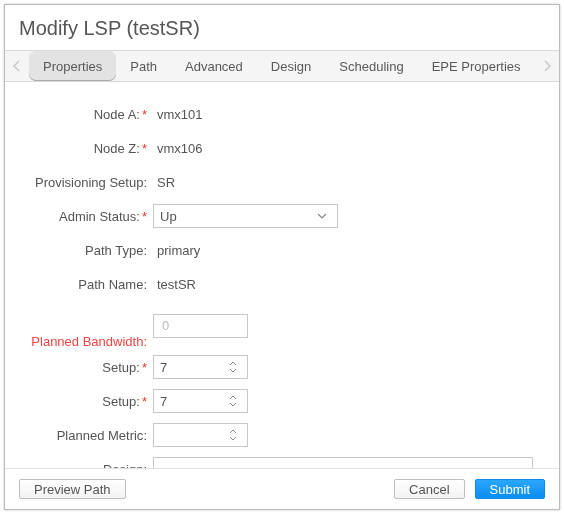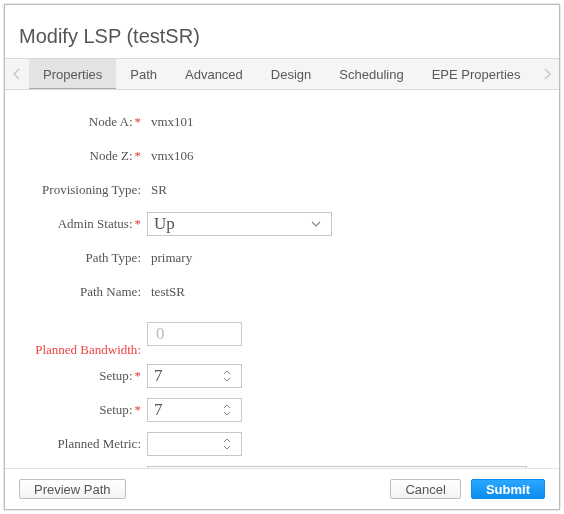--- a/index.html
+++ b/index.html
@@ -19,21 +19,21 @@
     width: 556px; height: 506px;
     border: 1px solid #bbb;
     box-shadow: 0 0 2px rgba(0,0,0,0.25);
     background: #fff;
     display: flex;
     flex-direction: column;
   }
   .title {
     font-size: 20px;
     color: #555;
-    padding: 20px 14px 10px 14px;
+    padding: 12px 14px 10px 14px;
   }
   .tabs-row {
     display: flex;
     align-items: stretch;
     border-top: 1px solid #d9d9d9;
     border-bottom: 1px solid #d9d9d9;
     background: #f5f5f5;
     height: 32px;
   }
   .tab-scroll {
@@ -51,30 +51,30 @@
     flex: 1;
     overflow: hidden;
   }
   .tab {
     padding: 0 14px;
     display: flex;
     align-items: center;
     color: #595959;
     cursor: pointer;
     white-space: nowrap;
+    border-radius: 7px;
   }
   .tab.active {
     background: #e3e3e3;
     box-shadow: inset 0 -1px 0 #aaa;
   }
   .form-area {
     flex: 1;
-    padding: 16px 18px 0 12px;
+    padding: 16px 18px 0 18px;
     overflow: auto;
-    font-family: Liberation Serif, serif;
   }
   .row {
     display: flex;
     align-items: center;
     min-height: 32px;
     margin-bottom: 2px;
   }
   .lbl {
     width: 130px;
     text-align: right;
@@ -92,21 +92,21 @@
     font-size: 13px;
     padding-left: 4px;
   }
   .control {
     flex: 0 0 auto;
   }
   .select, .spin, .txt {
     border: 1px solid #c8c8c8;
     background: #fff;
     height: 24px;
-    font-size: 17px;
+    font-size: 13px;
     color: #555;
     padding: 0 6px;
     display: flex;
     align-items: center;
     position: relative;
   }
   .select { width: 185px; justify-content: space-between; }
   .spin { width: 95px; justify-content: space-between; }
   .spin .sv { flex:1; }
   .txt { width: 380px; }
@@ -145,21 +145,20 @@
     cursor:pointer;
     border-radius:2px;
     margin-left: 10px;
     display:flex; align-items:center;
   }
   .btn:first-child { margin-left:0; }
   .btn.primary {
     background: linear-gradient(#2aa7ff,#0a8df0);
     border-color:#0a8df0;
     color:#fff;
-    font-weight:bold;
   }
   svg { display:block; }
 </style>
 </head>
 <body>
 
 <div class="dialog">
 
   <div class="title">Modify LSP (testSR)</div>
 
@@ -202,21 +201,21 @@
       <div class="lbl"><span>Node A</span><span class="colon">:</span><span class="req">*</span></div>
       <div class="val">vmx101</div>
     </div>
 
     <div class="row">
       <div class="lbl"><span>Node Z</span><span class="colon">:</span><span class="req">*</span></div>
       <div class="val">vmx106</div>
     </div>
 
     <div class="row">
-      <div class="lbl"><span>Provisioning Type</span><span class="colon">:</span></div>
+      <div class="lbl"><span>Provisioning Setup</span><span class="colon">:</span></div>
       <div class="val">SR</div>
     </div>
 
     <div class="row">
       <div class="lbl"><span>Admin Status</span><span class="colon">:</span><span class="req">*</span></div>
       <div class="control">
         <div class="select">
           <span>Up</span>
           <span class="caret">
             <svg width="10" height="6" viewBox="0 0 10 6">

